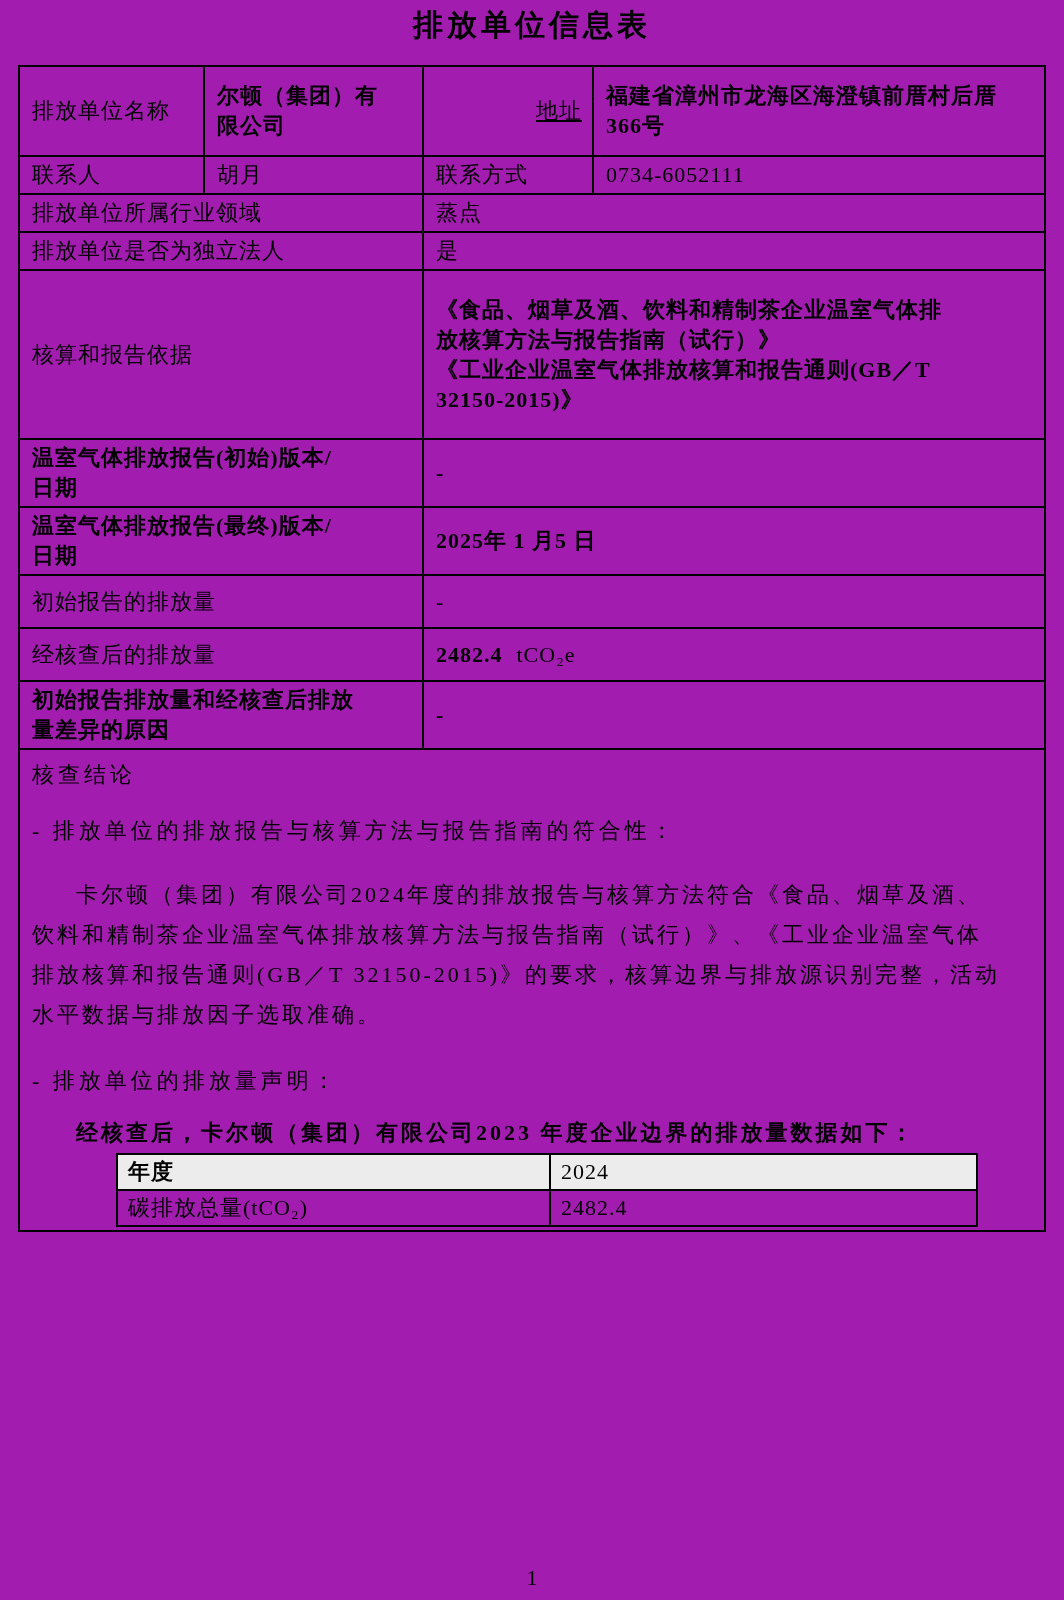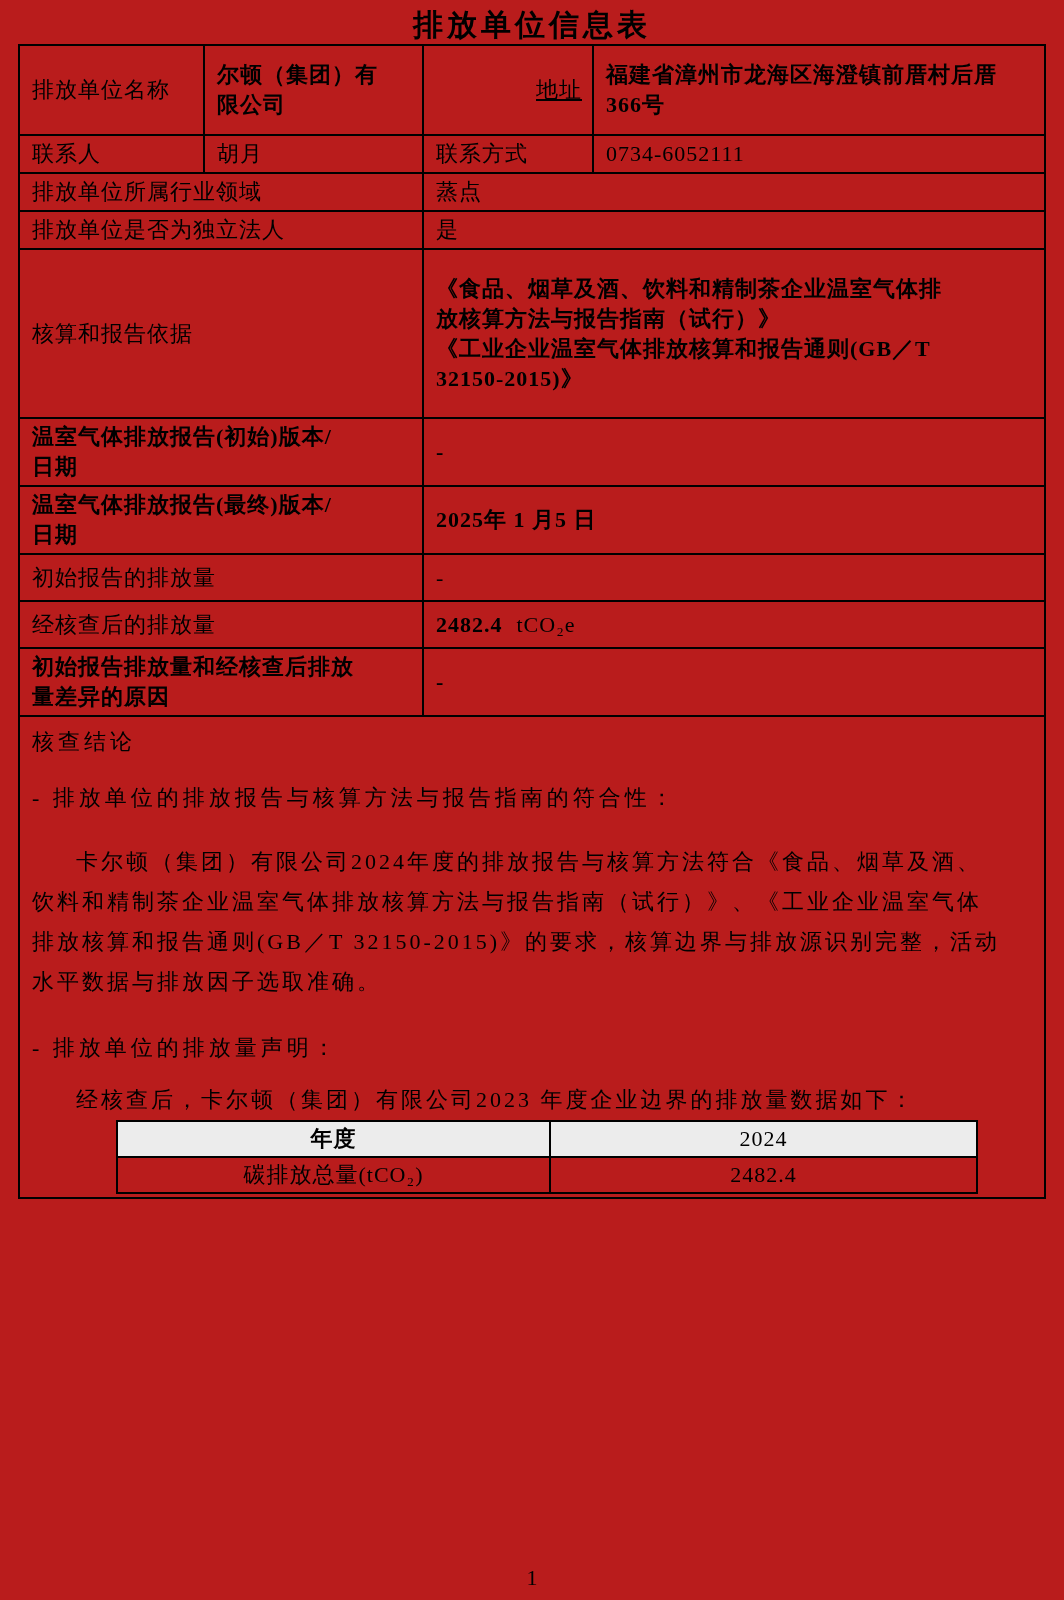--- a/index.html
+++ b/index.html
@@ -1,69 +1,69 @@
 <!DOCTYPE html>
 <html><head>
 <meta charset="utf-8">
 <style>
   html,body { margin:0; padding:0; background:#ffffff; }
   .page {
     position:relative; width:1064px; height:1600px; margin:0 auto;
-    background:#b91c1c; color:#000;
+    background:#a21caf; color:#000;
     font-family:"Liberation Serif","DejaVu Serif",serif;
     overflow:hidden;
   }
   .doc-title {
     position:absolute; top:4px; left:0; width:100%;
     text-align:center; font-size:30px; font-weight:700;
     letter-spacing:4px; line-height:42px;
   }
   table.outer {
-    position:absolute; top:44px; left:18px; width:1026px;
+    position:absolute; top:65px; left:18px; width:1026px;
     border-collapse:collapse; table-layout:fixed;
   }
   table.outer td {
     border:2px solid #000; font-size:22px; line-height:30px;
     padding:3px 10px 3px 12px; vertical-align:middle;
     letter-spacing:1px; word-break:break-all;
   }
   .top   { vertical-align:top; padding-top:8px; }
   .pre   { white-space:pre-line; }
   .lh40  { line-height:40px; padding-top:4px;font-weight:bold; }
   .ctr   { text-align:right;text-decoration:underline; }
   .ls2   { letter-spacing:2px; }
   .ls3   { letter-spacing:3px; }
   .ls4   { letter-spacing:4px; }
   tr.r1  { height:90px; }
   tr.r2, tr.r3, tr.r4 { height:37px; }
   tr.r5  { height:169px; }
   tr.r6, tr.r7 { height:56px; }
-  tr.r8, tr.r9 { height:47px; }
+  tr.r8, tr.r9 { height:53px; }
   tr.r10 { height:55px;margin-top:32px; }
   tr.r11 { height:472px; }
   .num-bold { font-weight:700; }
   .unit { margin-left:14px; }
   
   td.concl { vertical-align:top; padding:6px 12px 0 12px; }
   .cc-title { line-height:36px; margin-top:4px; letter-spacing:4px; }
   .cc-item  { line-height:36px; letter-spacing:4px; }
   .cc-i1 { margin-top:20px; }
   .cc-i2 { margin-top:28px; }
   .cc-para {
     margin-top:26px; line-height:40px; letter-spacing:3px;
     text-indent:2em; white-space:pre-line;
   }
-  .cc-stmt { margin-top:16px; line-height:36px; letter-spacing:3px; text-indent:2em; }
+  .cc-stmt { margin-top:16px; line-height:36px; letter-spacing:3px; text-indent:2em;font-weight:bold; }
   table.inner {
     margin:2px 0 0 84px; width:860px;
     border-collapse:collapse; table-layout:fixed;
   }
   table.inner td {
     border:2px solid #000; font-size:22px; letter-spacing:1px;
-    padding:2px 10px; text-align:center; vertical-align:middle;
+    padding:2px 10px; text-align:left; vertical-align:middle;
   }
   tr.ir1 { height:32px; }
   tr.ir2 { height:28px; }
   tr.ir1 td { background:#ececec; }
   .ihead { font-weight:700; letter-spacing:2px; }
   .ileft { text-align:left; padding-left:14px; }
   .page-number {
     position:absolute; top:1565px; left:0; width:100%;
     text-align:center; font-size:22px;
   }

